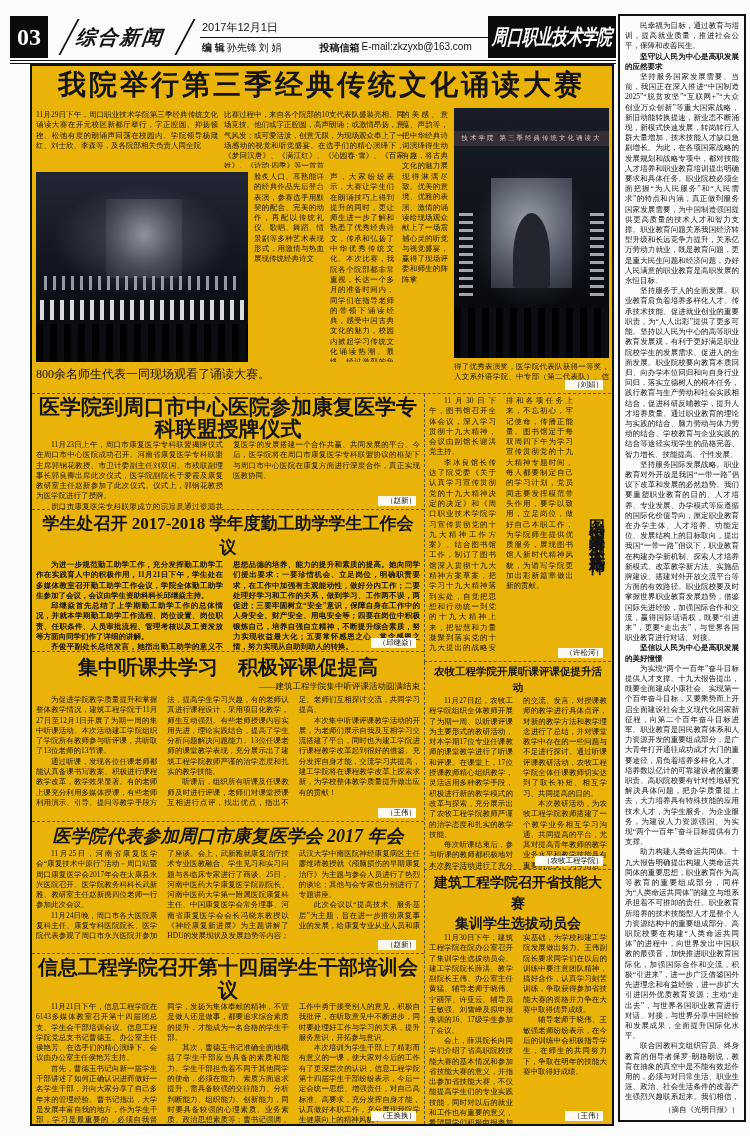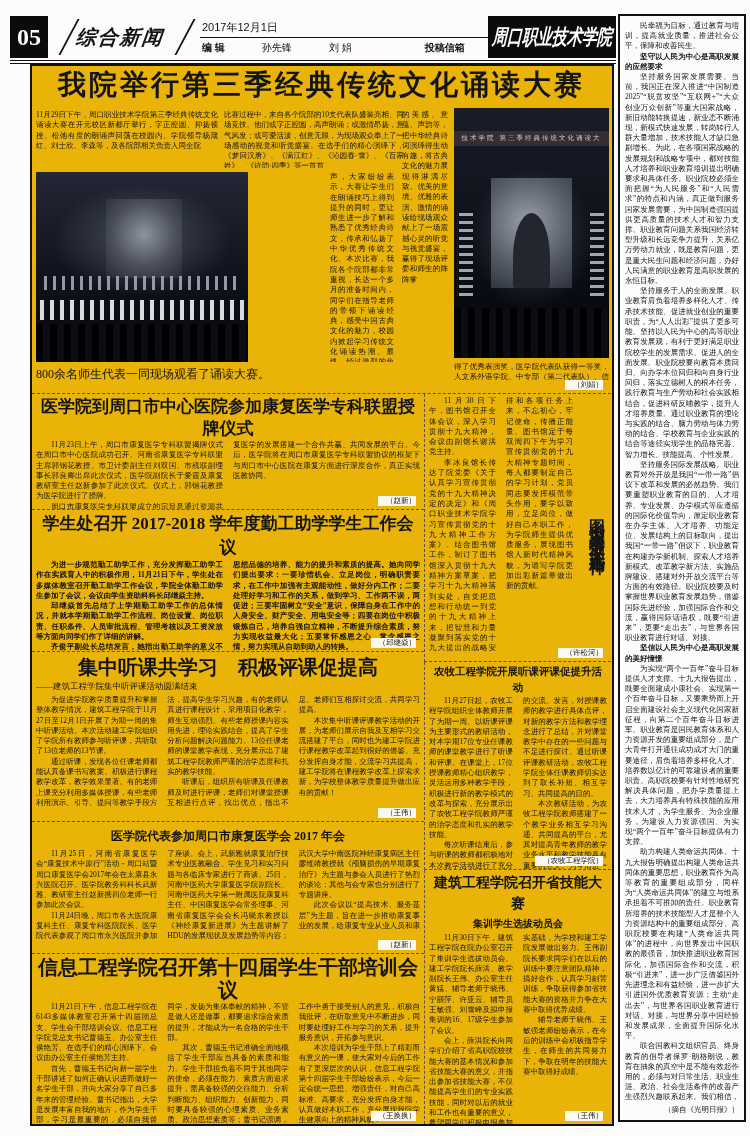--- a/index.html
+++ b/index.html
@@ -7,38 +7,38 @@
         font-family:"Liberation Serif","DejaVu Serif",serif;color:#141414;overflow:hidden;}
   
   .header{position:absolute;left:10px;top:14px;width:606px;height:46px;border-bottom:4px double #111;
           display:flex;align-items:center;}
   .pagenum{width:38px;height:42px;background:#0b0b0b;color:#fff;font-size:24px;font-weight:bold;
            display:flex;align-items:center;justify-content:center;flex:0 0 auto;}
   .slash{width:14px;height:36px;border-right:2px solid #111;transform:skewX(-28deg);margin:0 6px;flex:0 0 auto;}
   .section{font-size:20px;font-weight:bold;font-style:italic;transform:skewX(-6deg);letter-spacing:2px;white-space:nowrap;}
   .dateblock{flex:1;margin-left:8px;min-width:0;}
   .dateline{font-size:11px;border-bottom:1px solid #111;padding:1px 0 2px 2px;font-family:"Liberation Sans",sans-serif;}
-  .edline{font-size:10px;display:flex;gap:2px;padding:3px 4px 0 2px;white-space:nowrap;font-family:"Liberation Sans",sans-serif;justify-content:space-between;}
+  .edline{font-size:10px;display:flex;gap:2px;padding:3px 4px 0 2px;white-space:nowrap;font-family:"Liberation Sans",sans-serif;}
   .edline b{font-weight:bold;}
   .masthead{position:absolute;left:478px;top:2px;width:128px;height:42px;background:#0b0b0b;color:#fff;
             display:flex;align-items:center;justify-content:center;font-size:15px;font-weight:bold;font-style:italic;
             transform-origin:center;white-space:nowrap;}
   .masthead span{transform:scaleY(1.4) skewX(-4deg);letter-spacing:0px;}
   
   .sidebar{position:absolute;left:618px;top:14px;width:128px;height:1108px;border:2px solid #111;
            box-sizing:border-box;padding:5px 5px;display:flex;flex-direction:column;background:#fcfcfa;}
   .sidebody{flex:1;overflow:hidden;font-size:7.5px;line-height:10.2px;text-align:justify;}
   .sidebody p{margin:0;text-indent:2em;}
   .sidebody p.sh{font-weight:bold;}
   .side-byline{flex:0 0 auto;text-align:right;font-size:7.5px;padding-top:2px;}
   
   .main{position:absolute;left:30px;top:64px;width:584px;height:1062px;border:2px solid #111;box-sizing:border-box;background:#eab308;}
   .art{position:absolute;box-sizing:border-box;overflow:hidden;padding:2px 4px;}
   .art h2{margin:0;text-align:center;font-weight:bold;font-family:"Liberation Serif",serif;}
-  .sub{ text-align:left;font-size:8.5px;margin:1px 0 2px 0;}
+  .sub{ text-align:right;font-size:8.5px;margin:1px 0 2px 0;}
   .body{font-size:7.5px;line-height:10.3px;text-align:justify;overflow:hidden;column-gap:10px;column-fill:auto;}
   .body p{margin:0;text-indent:2em;}
   .cols2{column-count:2;}
   .cols3{column-count:3;}
   .byline{position:absolute;right:8px;bottom:3px;font-size:7.5px;background:rgba(252,252,250,.96);padding-left:8px;}
   .db{border-bottom:1px dashed #555;}
   .dl{border-left:1px dashed #555;}
   
   .blk{position:absolute;overflow:hidden;font-size:7.5px;line-height:10.3px;text-align:justify;}
   .caption{position:absolute;font-size:12px;white-space:nowrap;}
@@ -73,21 +73,21 @@
           text-align:center;font-family:"Liberation Serif",serif;padding-left:2px;}
   .sans{font-family:"Liberation Sans","DejaVu Sans",sans-serif;}
 </style>
 </head>
 <body>
 
 <div class="page">
 
   <div class="header">
     <div class="pagenum">
-      <span>05</span>
+      <span>03</span>
     </div>
     <div class="slash"></div>
     <div class="section">综合新闻</div>
     <div class="slash"></div>
     <div class="dateblock">
       <div class="dateline">2017年12月1日</div>
       <div class="edline">
         <b>编  辑</b>
         <span>孙先锋</span>
         <span>刘  娟</span>
@@ -134,28 +134,29 @@
       </div>
 
       <div class="photo" style="left:4px;top:106px;width:212px;height:190px;">
         <div class="photoL-base"></div>
         <div class="screenL"></div>
         <div class="rowA"></div>
         <div class="rowB"></div>
         <div class="audience"></div>
       </div>
 
+      <div class="blk" style="left:222px;top:106px;width:70px;height:190px;">脍炙人口、耳熟能详的经典作品先后登台表演，参赛选手用默契的配合、完美的动作，再配以传统礼仪、歌唱、舞蹈、情景剧等多种艺术表现形式，用激情与热血展现传统经典诗文</div>
       <div class="blk" style="left:298px;top:106px;width:64px;height:190px;">声，大家纷纷表示，大赛让学生们在朗诵技巧上得到提升的同时，更让师生进一步了解和熟悉了优秀经典诗文，传承和弘扬了中华优秀传统文化。本次比赛，我院各个院部都非常重视，长达一个多月的准备时间内，同学们在指导老师的带领下诵读经典，感受中国古典文化的魅力，校园内掀起学习传统文化诵读热潮。最终，经过激烈的角逐，体育艺术学院代表队获</div>
       <div class="caption" style="left:4px;top:300px;">800余名师生代表一同现场观看了诵读大赛。</div>
       <div class="blk" style="left:422px;top:296px;width:155px;height:22px;">得了优秀表演奖，医学院代表队获得一等奖，人文系外语学院、中专部（第二代表队）、信息工程学院获得了二等奖，中专部（第一代表队）、财经学院、机电工程学院、农牧工程学院、建筑工程学院获得三等奖。学院领导为获奖团队颁奖并合影留念。</div>
       <div class="byline">（刘娟）</div>
     </div>
 
     <div class="art db" style="left:0;top:328px;width:392px;height:116px;">
-      <h2 style="font-size:17px;line-height:22px;">医学院到周口市中心医院参加康复医学专科联盟授牌仪式</h2>
+      <h2 style="font-size:21px;line-height:22px;">医学院到周口市中心医院参加康复医学专科联盟授牌仪式</h2>
       <div class="body cols2" style="height:86px;">
         <p>11月23日上午，周口市康复医学专科联盟揭牌仪式在周口市中心医院成功召开。河南省康复医学专科联盟主席郭钢花教授、市卫计委副主任刘双国、市残联副理事长郭良卿出席此次仪式，医学院副院长于爱霞及康复教研室主任赵新参加了此次仪式。仪式上，郭钢花教授为医学院进行了授牌。</p>
         <p>周口市康复医学专科联盟成立的宗旨是通过资源共享、优势互补、科研教学、技术合作等方式，为全市康复医学的发展搭建一个合作共赢、共同发展的平台。今后，医学院将在周口市康复医学专科联盟协议的框架下与周口市中心医院在康复方面进行深度合作，真正实现医教协同。</p>
       </div>
       <div class="byline">（赵新）</div>
     </div>
 
     <div class="art db" style="left:0;top:444px;width:392px;height:142px;">
       <h2 style="font-size:17px;line-height:24px;">学生处召开 2017-2018 学年度勤工助学学生工作会议</h2>
       <div class="body cols2" style="height:110px;font-weight:bold;">
@@ -172,21 +173,21 @@
       <div class="body cols3" style="height:122px;">
         <p>为促进学院教学质量提升和掌握整体教学情况，建筑工程学院于11月27日至12月1日开展了为期一周的集中听课活动。本次活动建工学院组织了学院所有教师参与听评课，共听取了13位老师的13节课。</p>
         <p>通过听课，发现各位任课老师都能认真备课书写教案、积极进行课程教学改革，教学效果显著。有的老师上课充分利用多媒体授课，有些老师利用演示、引导、提问等教学手段方法，提高学生学习兴趣，有的老师认真进行课程设计，采用项目化教学，师生互动强烈。有些老师授课内容实用先进，理论实践结合，提高了学生分析问题解决问题能力。13位任课老师的课堂教学表现，充分展示出了建筑工程学院教师严谨的治学态度和扎实的教学技能。</p>
         <p>听课后，组织所有听课及任课教师及时进行评课，老师们对课堂授课互相进行点评，找出优点，指出不足。老师们互相探讨交流，共同学习提高。</p>
         <p>本次集中听课评课教学活动的开展，为老师们展示自我及互相学习交流搭建了平台，同时也为建工学院进行课程教学改革起到很好的借鉴。充分发挥自身才能，交流学习共提高，建工学院将在课程教学改革上探索求新，为学校整体教学质量提升做出应有的贡献！</p>
       </div>
       <div class="byline">（王伟）</div>
     </div>
 
     <div class="art db" style="left:0;top:756px;width:392px;height:132px;">
-      <h2 style="font-size:12px;line-height:25px;">医学院代表参加周口市康复医学会 2017 年会</h2>
+      <h2 style="font-size:18px;line-height:25px;font-style:italic;">医学院代表参加周口市康复医学会 2017 年会</h2>
       <div class="body cols3" style="height:100px;">
         <p>11月25日，河南省康复医学会“康复技术中原行”活动－周口站暨周口康复医学会2017年会在太康县永兴医院召开。医学院教务科科长武新雅、教研室主任赵新携四位老师一行参加此次会议。</p>
         <p>11月24日晚，周口市各大医院康复科主任、康复专科医院院长、医学院代表参观了周口市永兴医院并参加了座谈。会上，武新雅就康复治疗技术专业医教融合、学生见习和实习问题与各临床专家进行了商谈。25日，河南中医药大学康复医学院副院长、河南中医药大学第一附属医院康复科主任、中国康复医学会常务理事、河南省康复医学会会长冯晓东教授以《神经康复新进展》为主题讲解了HDU的发展现状及发展趋势等内容；武汉大学中南医院神经康复病区主任廖维靖教授就《颅脑损伤的早期康复治疗》为主题与参会人员进行了热烈的谈论；其他与会专家也分别进行了专题讲座。</p>
         <p>此次会议以“提高技术、服务基层”为主题，旨在进一步推动康复事业的发展，给康复专业从业人员和康复专业教育工作者提供一个互惠共赢的知识交流平台。</p>
       </div>
       <div class="byline">（赵新）</div>
     </div>
 
     <div class="art" style="left:0;top:888px;width:392px;height:170px;">
       <h2 class="sans" style="font-size:20px;line-height:23px;">信息工程学院召开第十四届学生干部培训会议</h2>
@@ -215,21 +216,21 @@
       <div class="body cols2" style="height:180px;">
         <p>11月27日起，农牧工程学院组织全体教师开展了为期一周、以听课评课为主要形式的教研活动，对本学期17位专业任课教师的课堂教学进行了听课和评课。在课堂上，17位授课教师精心组织教学，灵活运用多种教学手段，积极进行新的教学模式的改革与探索，充分展示出了农牧工程学院教师严谨的治学态度和扎实的教学技能。</p>
         <p>每次听课结束后，参与听课的教师都积极地对本次教学活动进行了充分的交流、发言，对授课教师的教学进行具体点评，对新的教学方法和教学理念进行了总结，并对课堂教学中存在的一些问题与不足进行探讨。通过听课评课教研活动，农牧工程学院全体任课教师切实达到了取长补短、相互学习、共同提高的目的。</p>
         <p>本次教研活动，为农牧工程学院教师搭建了一个教学业务相互学习沟通、共同提高的平台，尤其对提高青年教师的教学业务水平和教学技能具有重要的意义。为今后进一步推动农牧工程学院教学改革、不断提高教学质量和人才培养水平积累了宝贵经验。</p>
       </div>
       <div class="byline">（农牧工程学院）</div>
     </div>
 
     <div class="art dl" style="left:392px;top:804px;width:187px;height:254px;">
       <h2 style="font-size:14px;line-height:21px;">建筑工程学院召开省技能大赛</h2>
-      <h2 style="font-size:10px;line-height:19px;">集训学生选拔动员会</h2>
+      <h2 style="font-size:14px;line-height:19px;">集训学生选拔动员会</h2>
       <div class="body cols2" style="height:210px;">
         <p>11月30日下午，建筑工程学院在院办公室召开了集训学生选拔动员会。建工学院院长薛洪、教学副院长王伟、办公室主任黄猛、辅导老师于晓伟、宁丽萍、许亚云、辅导员王敏强、刘雪峰及拟申报集训的16、17级学生参加了会议。</p>
         <p>会上，薛洪院长向同学们介绍了省高职院校技能大赛的基本情况和参加省技能大赛的意义，并指出参加省技能大赛，不仅能提高学生们的专业实践技能，同时对以后的就业和工作也有重要的意义，希望同学们积极申报参加集训，为自身成长打下坚实基础，为学校和建工学院发展做出努力。王伟副院长要求同学们在以后的训练中要注意团队精神，搞好合作，认真学习刻苦训练，争取获得参加省技能大赛的资格并力争在大赛中取得优异成绩。</p>
         <p>辅导老师于晓伟、王敏强老师纷纷表示，在今后的训练中会积极指导学生，在师生的共同努力下，争取在明年的技能大赛中取得好成绩。</p>
       </div>
       <div class="byline">（王伟）</div>
     </div>
 
   </div>
 </div>

